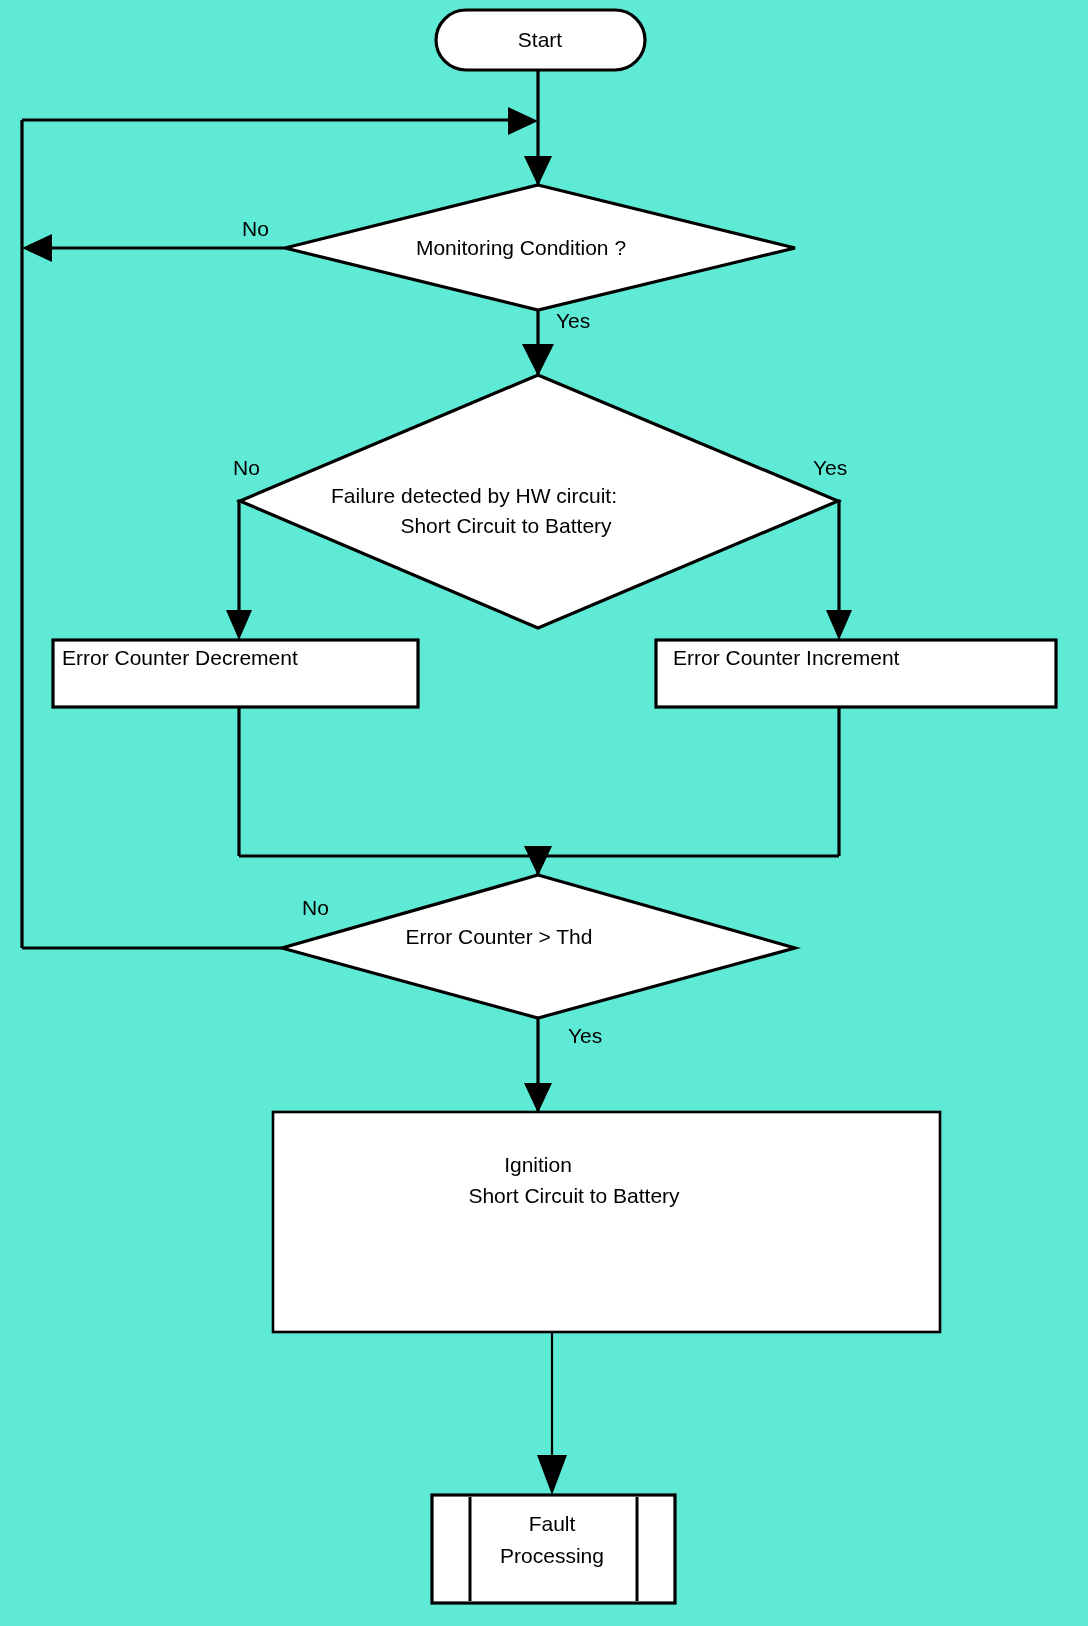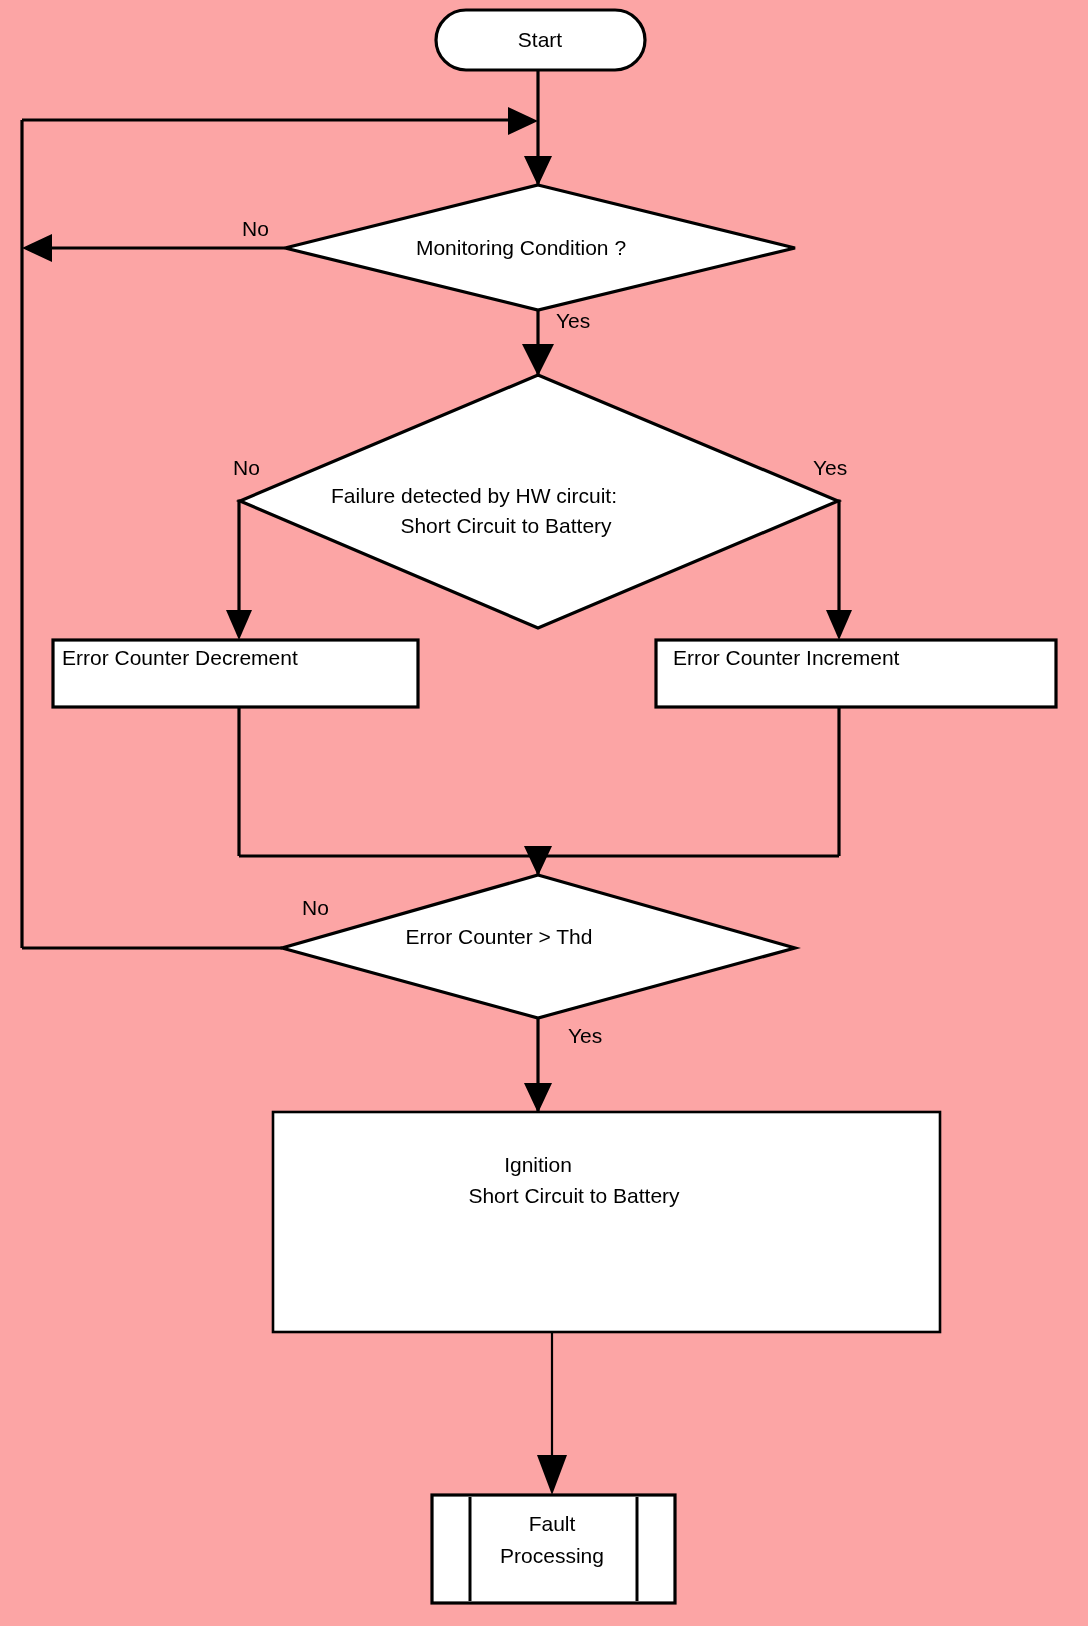--- a/index.html
+++ b/index.html
@@ -8,21 +8,21 @@
     padding: 0;
     background: #ffffff;
   }
   body {
     font-family: "Liberation Sans", sans-serif;
   }
   #flowchart-root {
     position: relative;
     width: 1088px;
     height: 1626px;
-    background: #fca5a5;
+    background: #5eead4;
     overflow: hidden;
     text-align: right;
   }
   #flow-svg {
     position: absolute;
     top: 0;
     left: 0;
     width: 1088px;
     height: 1626px;
     display: block;

